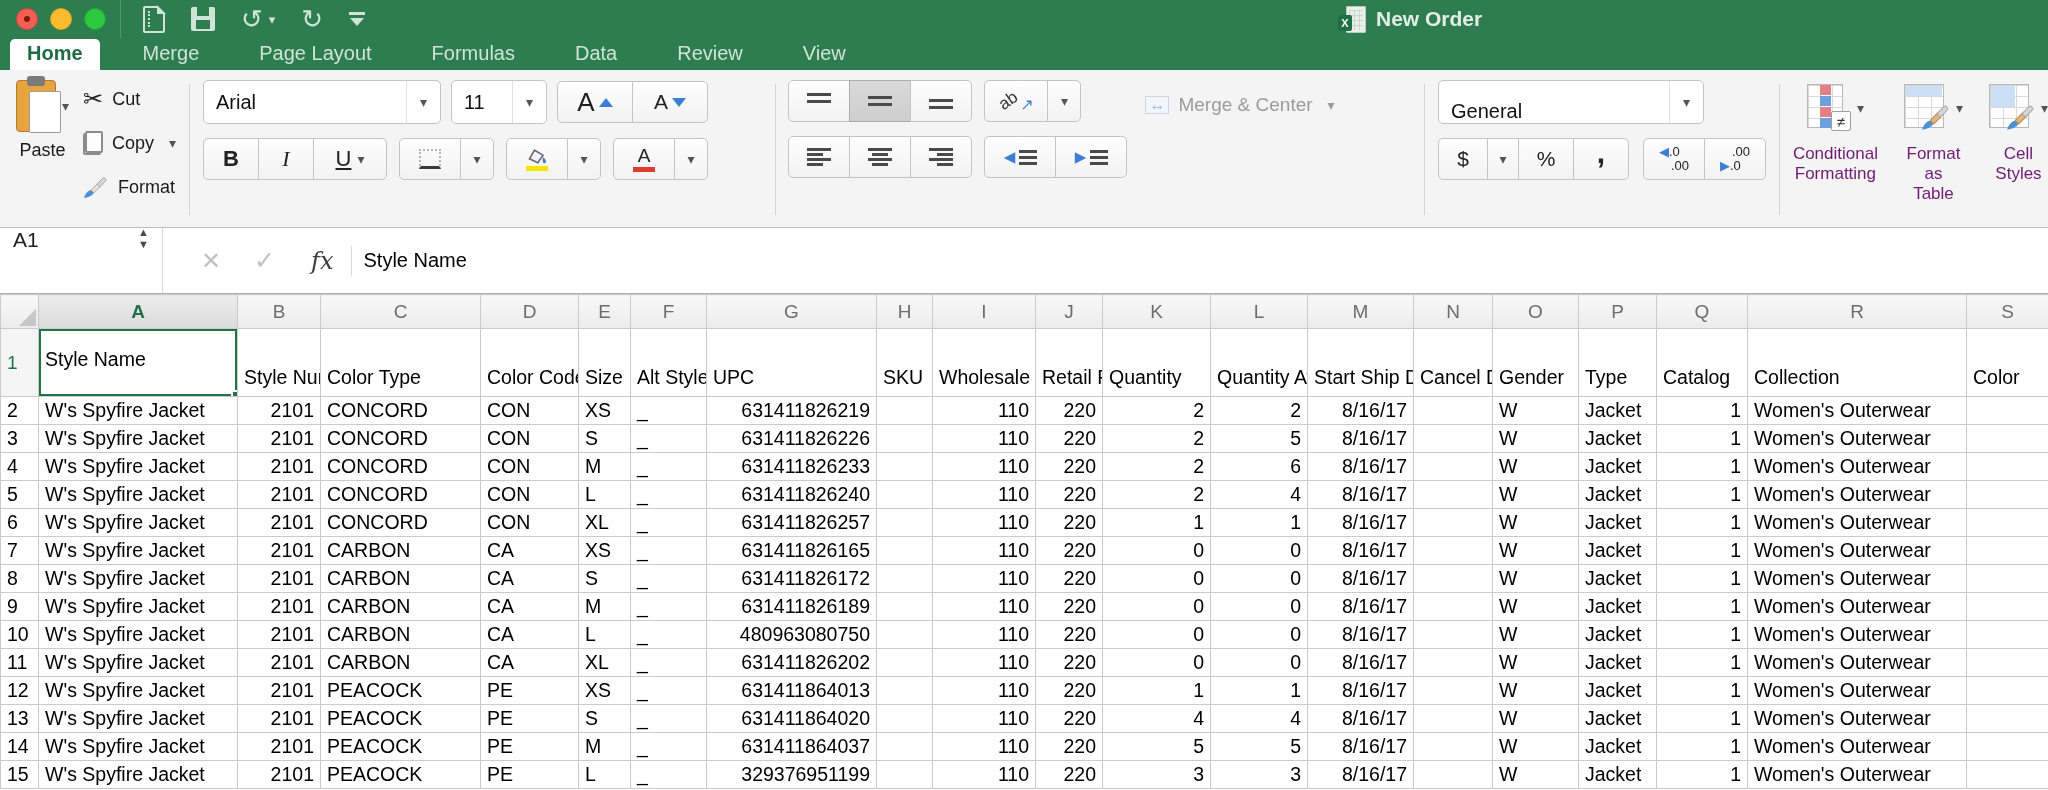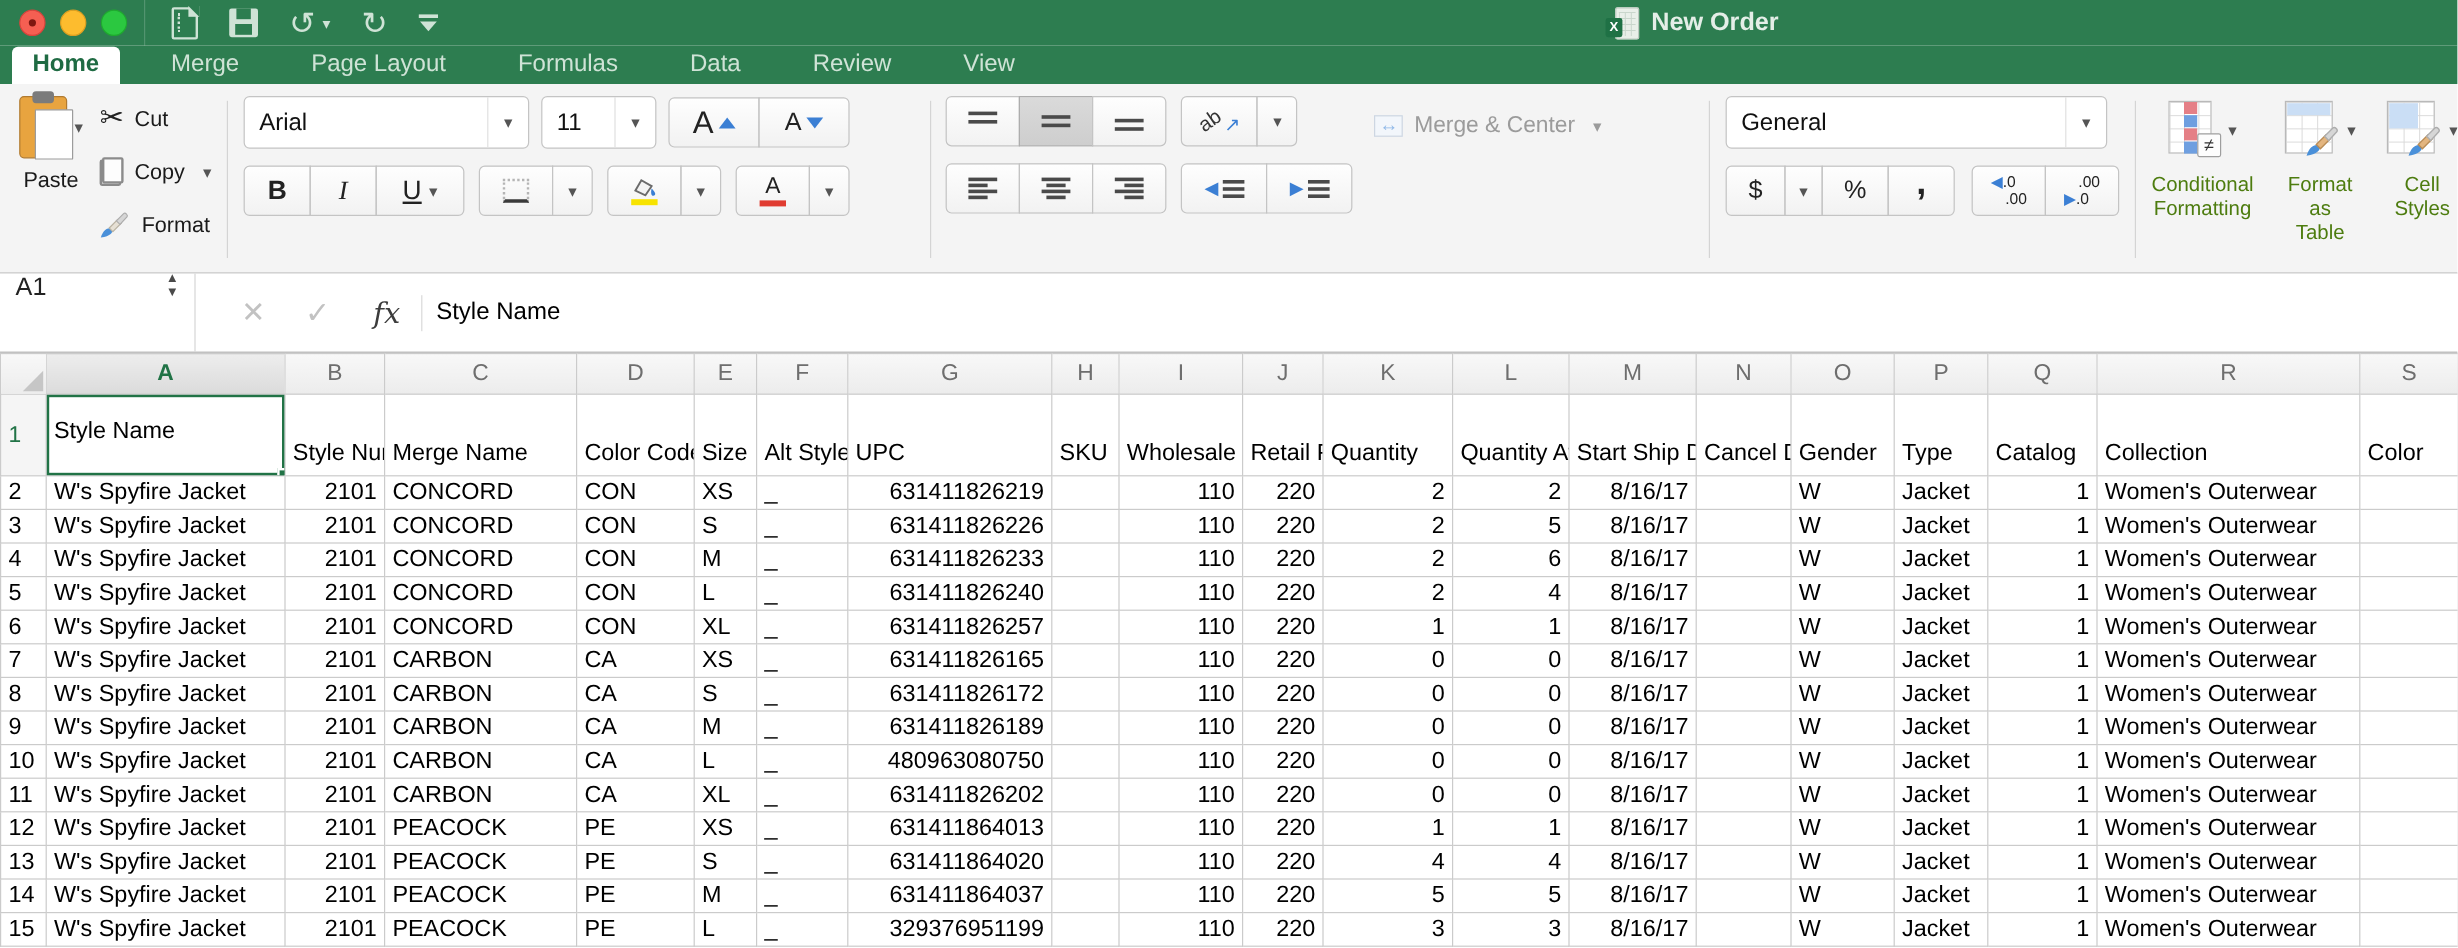--- a/index.html
+++ b/index.html
@@ -98,21 +98,21 @@
               color:#8fb8e8; font-size:16px; font-weight:bold; }
 
   
   .numtext { font-size:21px; color:#222; }
   .dec-ic { display:flex; flex-direction:column; line-height:1.05; font-size:13px; color:#222; align-items:flex-start; }
   .blue { color:#3b7fd4; }
 
   
   .bigbtn { display:flex; flex-direction:column; align-items:center; margin-right:26px; }
   .bigbtn .icwrap { display:flex; align-items:flex-start; height:58px; }
-  .bigbtn .lbl { font-size:17px; color:#4d7c0f; text-align:center; line-height:1.18; margin-top:2px; }
+  .bigbtn .lbl { font-size:17px; color:#701a75; text-align:center; line-height:1.18; margin-top:2px; }
   .mini-grid { width:36px; height:44px; background:#fff; border:1px solid #b9b9b9; position:relative;
         background-image:linear-gradient(#d9d9d9 1px, transparent 1px), linear-gradient(90deg,#d9d9d9 1px, transparent 1px);
         background-size:12px 11px; }
   .cf-cell { position:absolute; width:11px; height:10px; }
   .cf-badge { position:absolute; right:-9px; bottom:-4px; width:20px; height:20px; background:#fdfdfd; border:1px solid #9e9e9e;
         border-radius:2px; font-size:15px; display:flex; align-items:center; justify-content:center; color:#333; }
   .tbl-ic { width:40px; height:44px; background:#fff; border:1px solid #b9b9b9; position:relative;
         background-image:linear-gradient(#d9d9d9 1px, transparent 1px), linear-gradient(90deg,#d9d9d9 1px, transparent 1px);
         background-size:13px 11px; }
   .tbl-ic .blue-area { position:absolute; background:#cadef5; }
@@ -385,21 +385,21 @@
         <span class="ic-merge">↔</span>
         <span style="font-size:19px;">Merge &amp; Center</span>
         <span class="dd" style="color:#9b9b9b;">▾</span>
       </div>
     </div>
   </div>
 
   <div class="rdiv"></div>
 
   <div class="rgroup" style="width:332px;">
-    <div class="inputbox" style="width:318px;">
+    <div class="inputbox" style="width:266px;align-items:flex-end;">
       <span class="val">General</span>
       <span class="ddzone">
           <span class="dd" style="margin:0;">▾</span>
         </span>
     </div>
     <div class="rrow" style="gap:14px;margin-top:14px;">
       <div class="seg">
         <div class="btn" style="width:50px;">
             <span class="numtext">$</span>
           </div>
@@ -547,21 +547,21 @@
           <th class="colhead">Q</th>
           <th class="colhead">R</th>
           <th class="colhead">S</th>
         </tr>
       </thead>
     <tbody id="sheet-body">
         <tr class="hrow">
           <td class="rownum sel">1</td>
           <td class="hcell a1">Style Name<div class="selbox"></div><div class="handle"></div></td>
           <td class="hcell">Style Number</td>
-          <td class="hcell">Merge Name</td>
+          <td class="hcell">Color Type</td>
           <td class="hcell">Color Code</td>
           <td class="hcell">Size</td>
           <td class="hcell">Alt Style</td>
           <td class="hcell">UPC</td>
           <td class="hcell">SKU</td>
           <td class="hcell">Wholesale Price</td>
           <td class="hcell">Retail Price</td>
           <td class="hcell">Quantity</td>
           <td class="hcell">Quantity Available</td>
           <td class="hcell">Start Ship Date</td>

